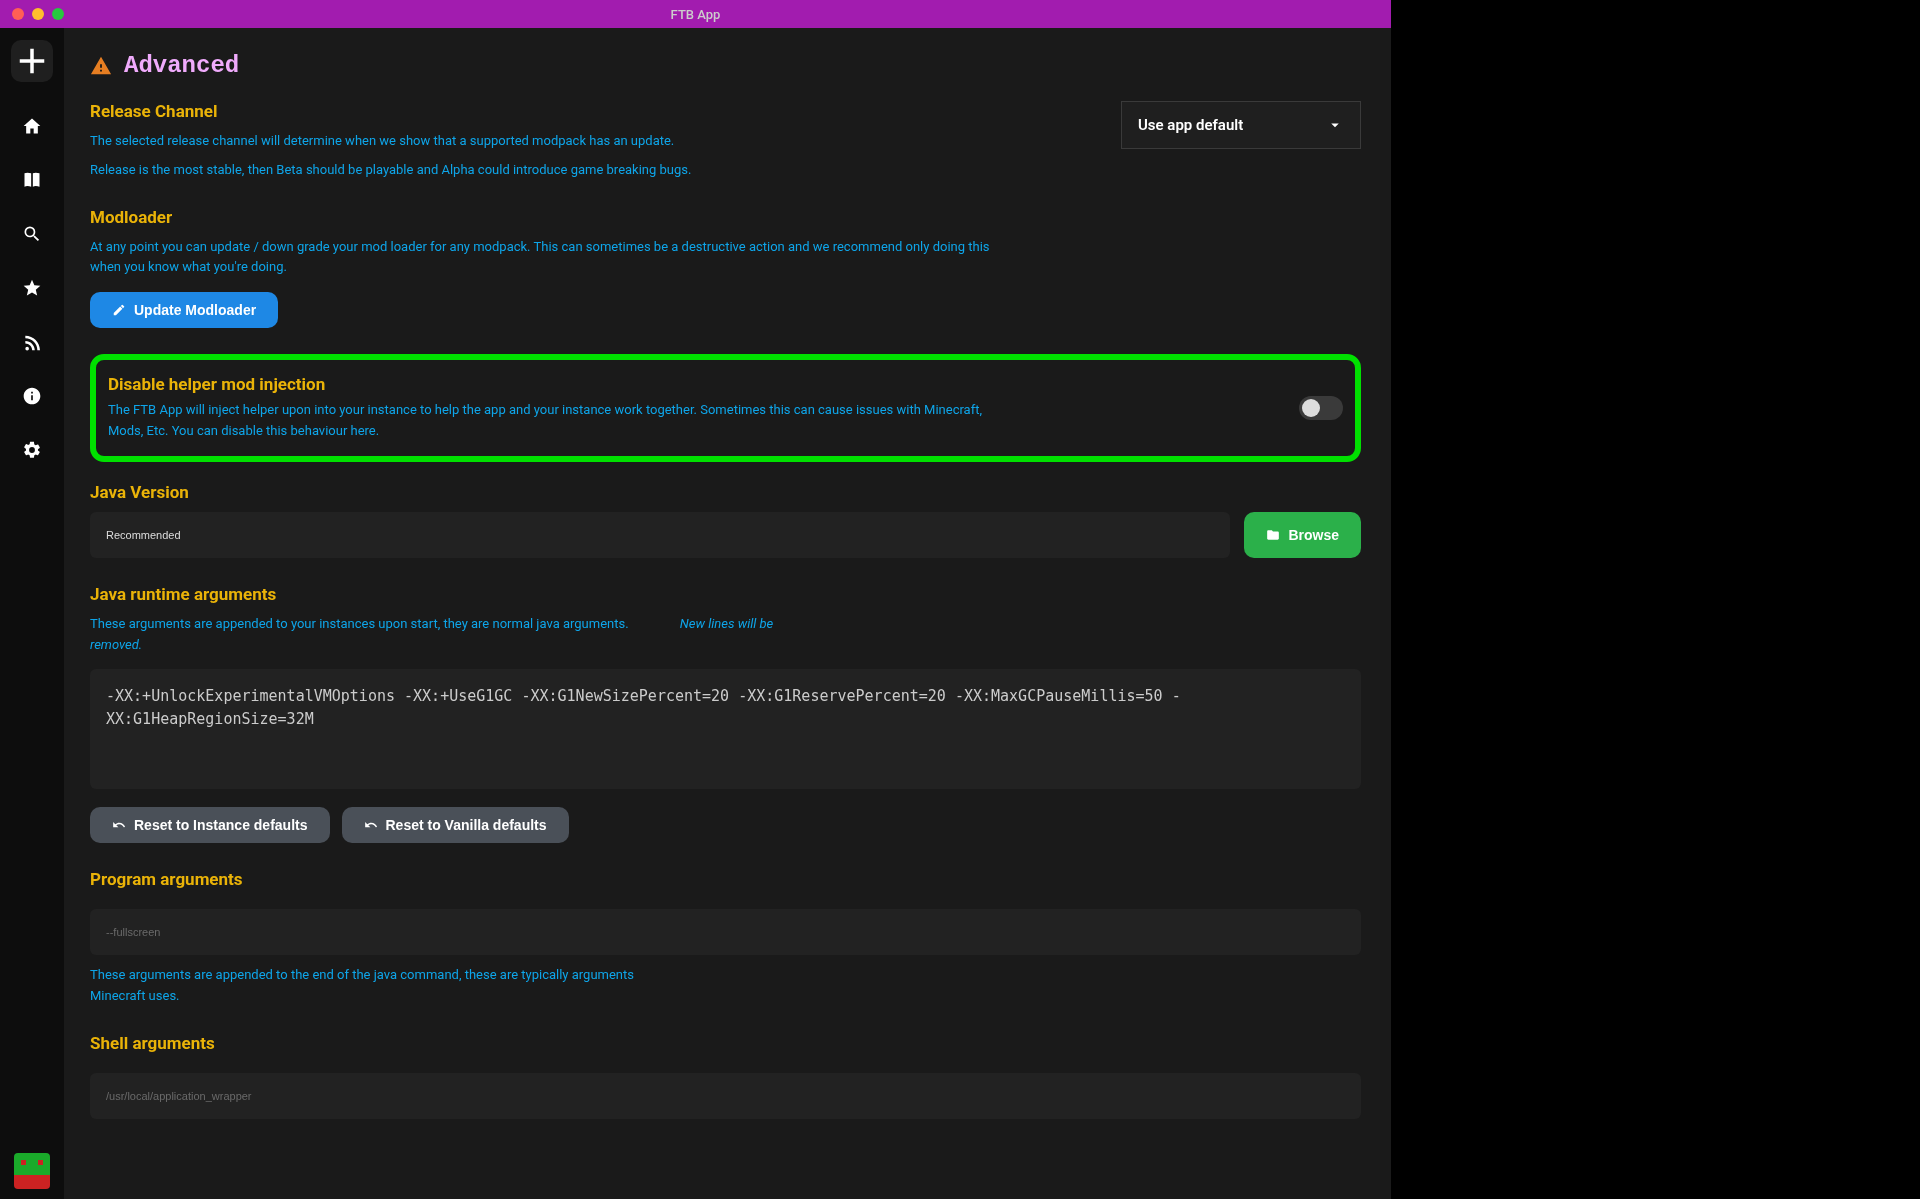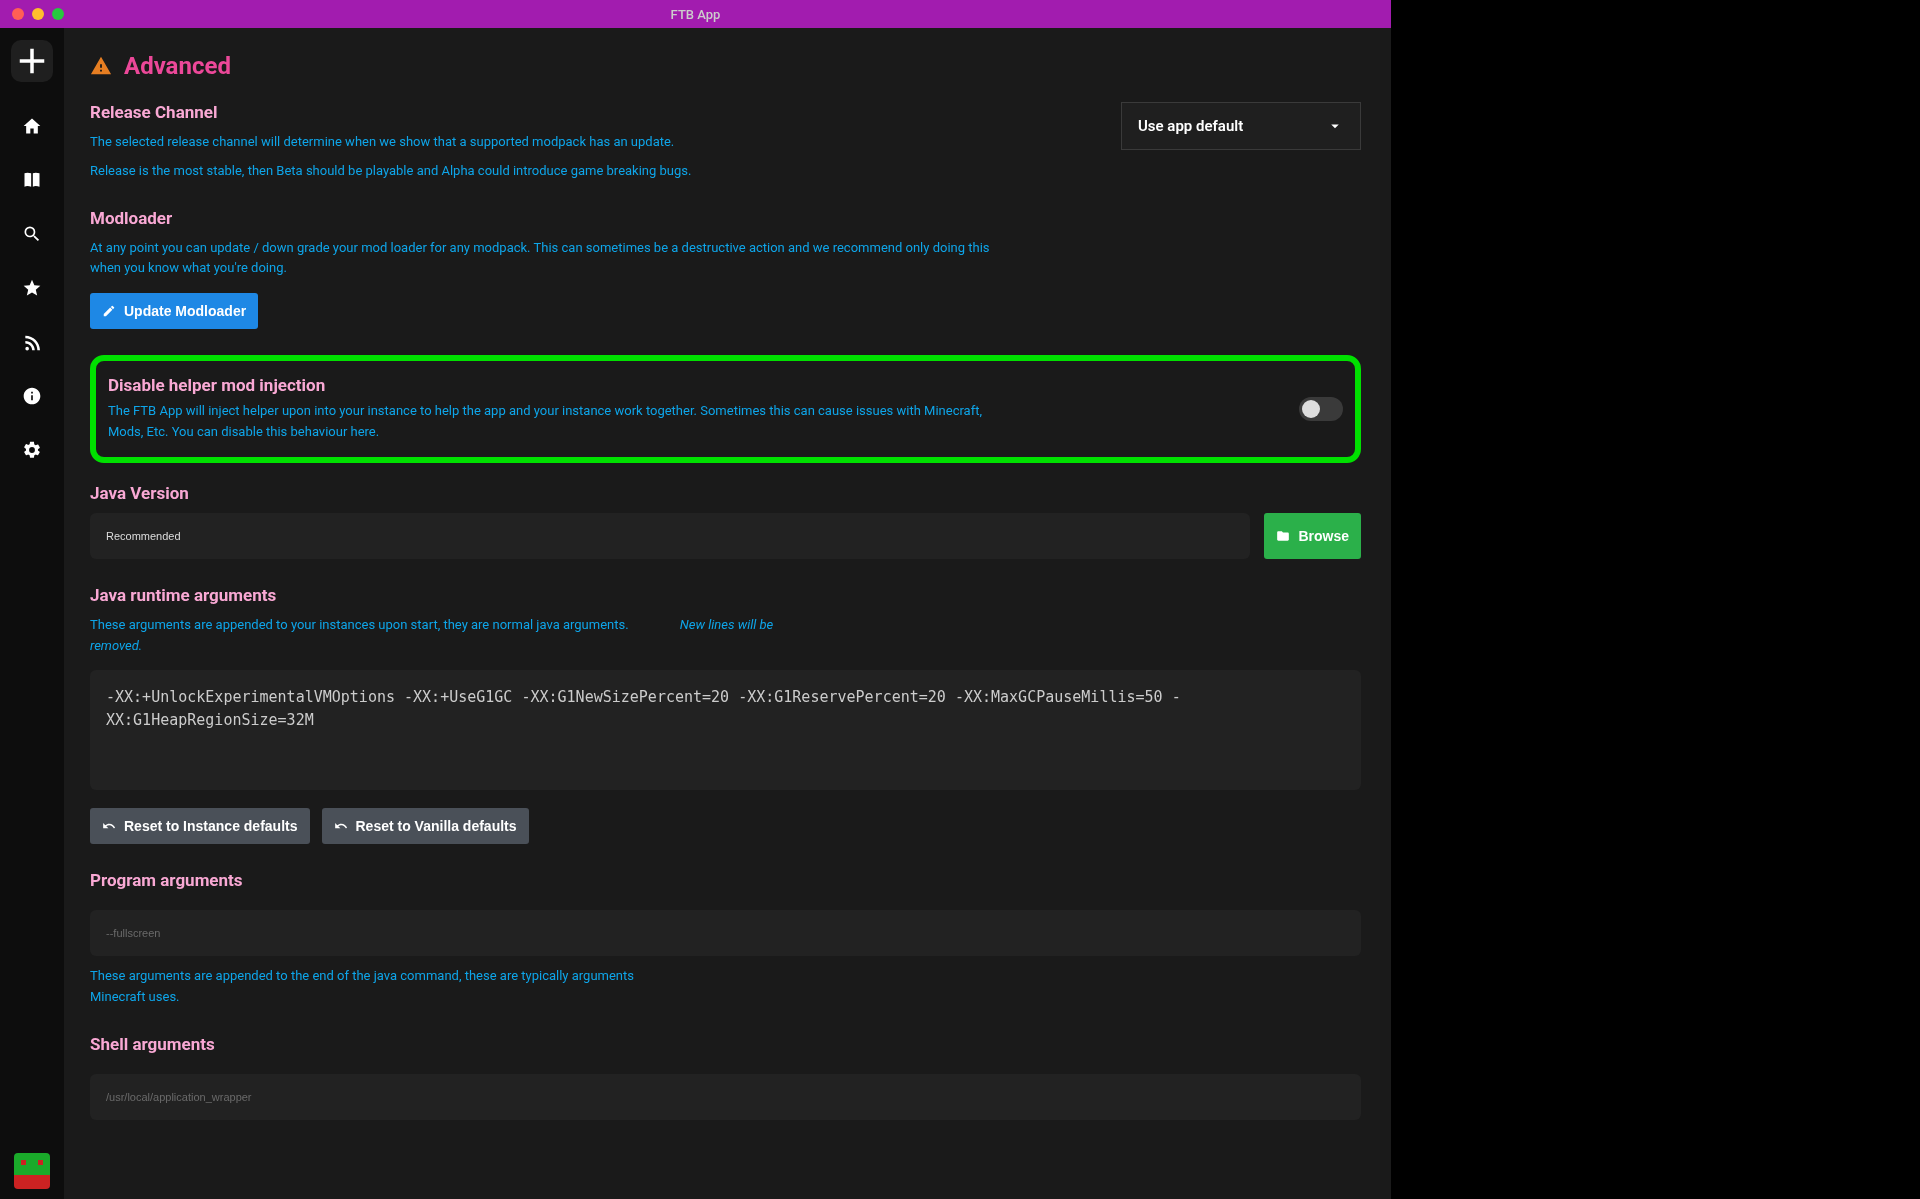--- a/index.html
+++ b/index.html
@@ -116,29 +116,30 @@
 .page-header {
   display: flex;
   align-items: center;
   gap: 12px;
   margin-bottom: 22px;
 }
 .page-header svg { width: 22px; height: 22px; fill: #e67e22; }
 .page-title {
   font-size: 24px;
   font-weight: 700;
-  color: #ec4899;
+  color: #f0abfc;
+  font-family: Liberation Mono, monospace;
 }
 .section {
   margin-bottom: 26px;
 }
 .section-title {
   font-size: 17px;
   font-weight: 700;
-  color: #f9a8d4;
+  color: #eab308;
   margin-bottom: 10px;
 }
 .section-desc {
   font-size: 13px;
   color: #0ea5e9;
   line-height: 1.6;
   max-width: 720px;
 }
 .section-desc + .section-desc { margin-top: 8px; }
 .section-desc em { font-style: italic; margin-left: 48px; }
@@ -162,22 +163,22 @@
   cursor: pointer;
   color: #fff;
   font-size: 15px;
   font-weight: 600;
 }
 .dropdown svg { width: 18px; height: 18px; fill: #fff; }
 .btn {
   display: inline-flex;
   align-items: center;
   gap: 8px;
-  padding: 10px 12px;
-  border-radius: 3px;
+  padding: 10px 22px;
+  border-radius: 10px;
   font-size: 14px;
   font-weight: 600;
   cursor: pointer;
   border: none;
   color: #fff;
 }
 .btn-primary { background: #1e88e5; }
 .btn-success { background: #2bb04a; }
 .btn-muted { background: #4a5058; }
 .btn svg { width: 14px; height: 14px; fill: currentColor; }

